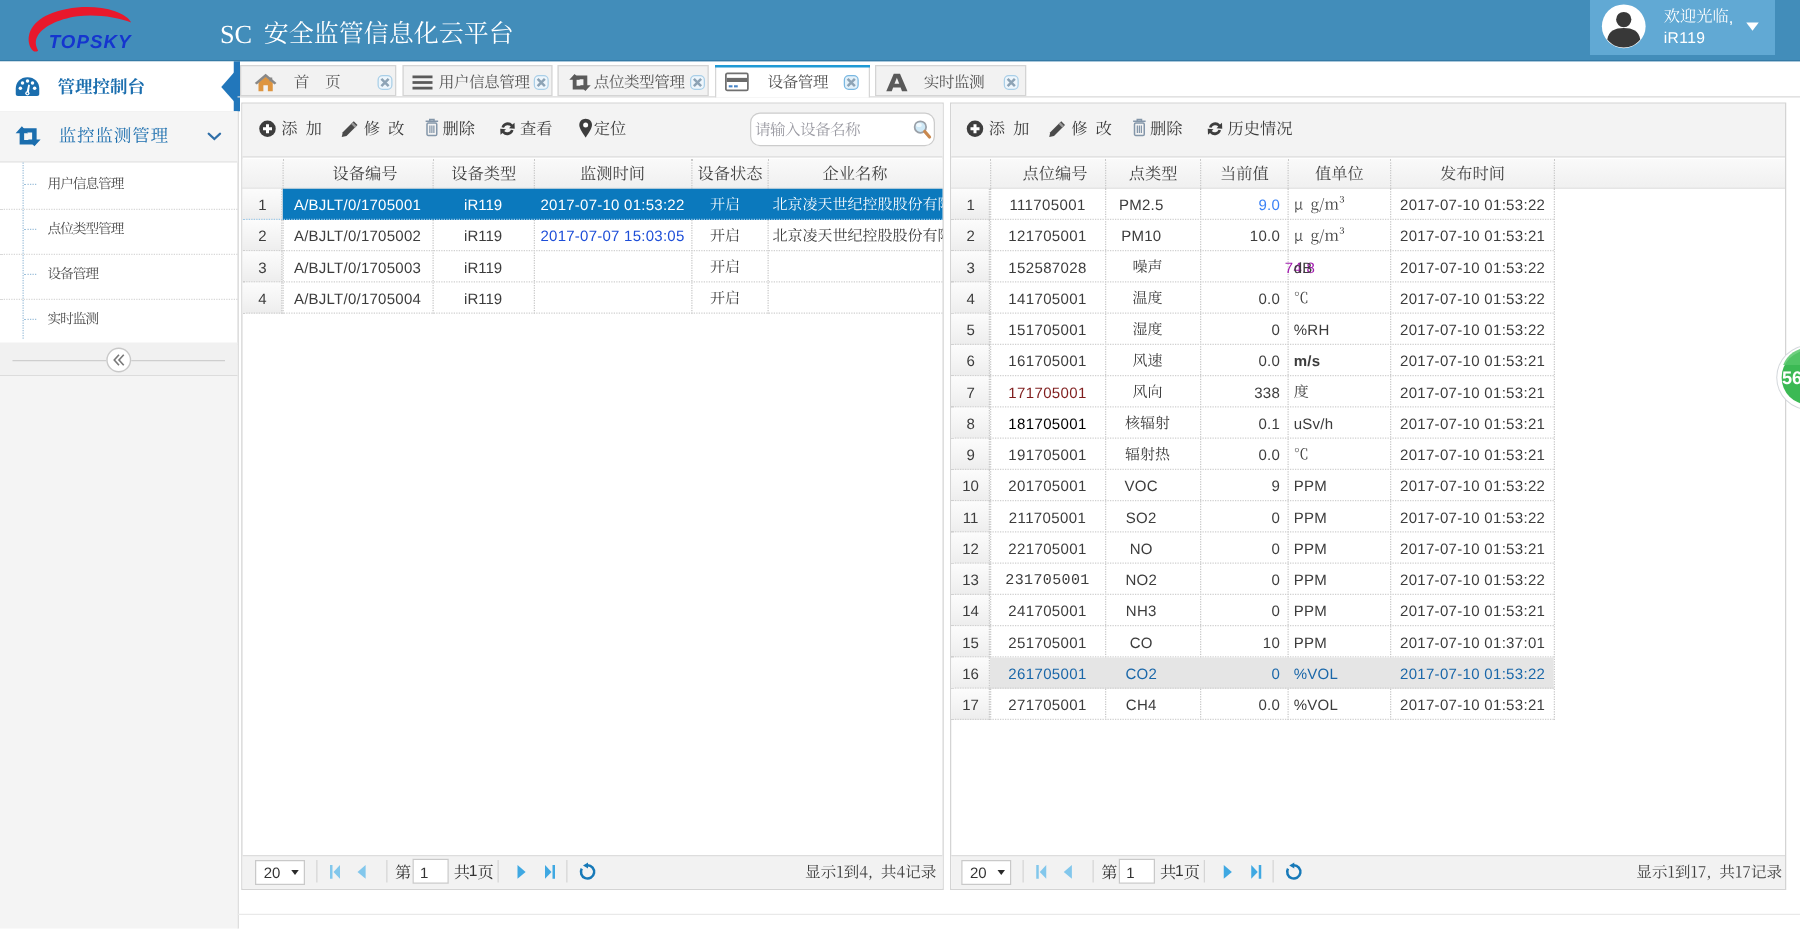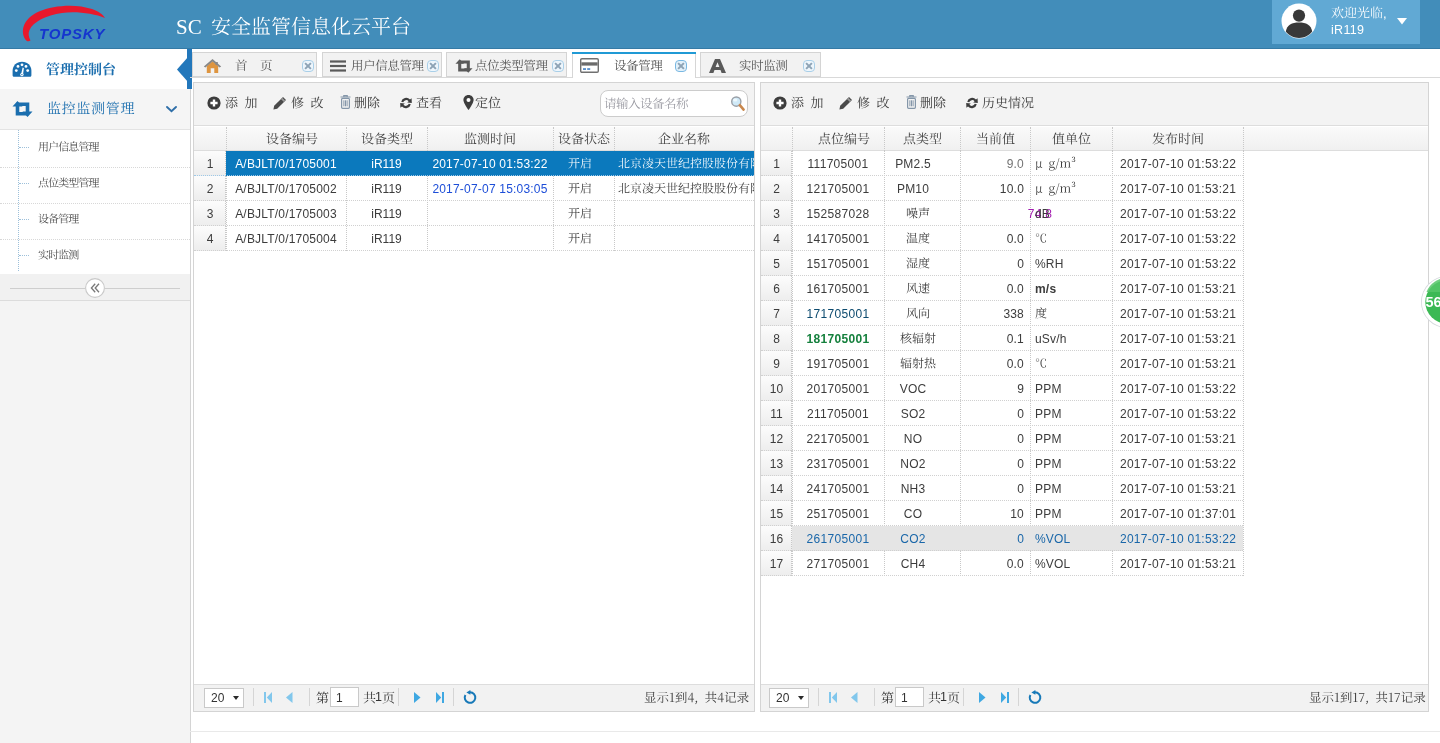--- a/index.html
+++ b/index.html
@@ -620,21 +620,21 @@
     <div style="position:absolute;left:1030px;top:127px;width:1px;height:24px;border-left:1px dotted #c8c8c8;"></div>
     <div style="position:absolute;left:1030px;top:151px;width:1px;height:425px;border-left:1px dotted #c8c8c8;"></div>
     <div style="position:absolute;left:1112px;top:127px;width:1px;height:24px;border-left:1px dotted #c8c8c8;"></div>
     <div style="position:absolute;left:1112px;top:151px;width:1px;height:425px;border-left:1px dotted #c8c8c8;"></div>
     <div style="position:absolute;left:1243px;top:127px;width:1px;height:24px;border-left:1px dotted #c8c8c8;"></div>
     <div style="position:absolute;left:1243px;top:151px;width:1px;height:425px;border-left:1px dotted #c8c8c8;"></div>
     <div style="position:absolute;left:761px;top:151px;width:31px;height:25px;background:linear-gradient(#fcfcfc,#ededed);border-right:1px dotted #c8c8c8;box-sizing:border-box;"></div>
     <div style="position:absolute;left:761px;top:154.6px;font-family:'Liberation Sans',sans-serif;font-size:12px;color:#3c3c3c;font-weight:normal;line-height:18px;height:18px;display:flex;align-items:center;width:31px;justify-content:center;">1</div>
     <div style="position:absolute;left:792px;top:154.6px;font-family:'Liberation Sans',sans-serif;font-size:12px;color:#3c3c3c;font-weight:normal;line-height:18px;height:18px;display:flex;align-items:center;letter-spacing:0.3px;width:92px;justify-content:center;">111705001</div>
     <div style="position:absolute;left:875px;top:154.6px;font-family:'Liberation Sans',sans-serif;font-size:12px;color:#3c3c3c;font-weight:normal;line-height:18px;height:18px;display:flex;align-items:center;letter-spacing:0.2px;width:76px;justify-content:center;">PM2.5</div>
-    <div style="position:absolute;left:960px;top:154.6px;font-family:'Liberation Sans',sans-serif;font-size:12px;color:#737373;font-weight:normal;line-height:18px;height:18px;display:flex;align-items:center;letter-spacing:0.2px;width:64px;justify-content:flex-end;">9.0</div>
+    <div style="position:absolute;left:960px;top:154.6px;font-family:'Liberation Sans',sans-serif;font-size:12px;color:#3b82f6;font-weight:normal;line-height:18px;height:18px;display:flex;align-items:center;letter-spacing:0.2px;width:64px;justify-content:flex-end;">9.0</div>
     <div style="position:absolute;left:1035px;top:157.4px;line-height:0;"><svg width="40.8" height="12" viewBox="0 0 3403 1000" fill="#3c3c3c">
         <use href="#g89"></use>
         <use href="#g90" transform="translate(1126 0)"></use>
         <use href="#g91" transform="translate(1692 0)"></use>
         <use href="#g92" transform="translate(2044 0)"></use>
         <use href="#g93" transform="translate(3018 0)"></use>
       </svg></div>
     <div style="position:absolute;left:1120px;top:154.6px;font-family:'Liberation Sans',sans-serif;font-size:12px;color:#3c3c3c;font-weight:normal;line-height:18px;height:18px;display:flex;align-items:center;letter-spacing:0.25px;">2017-07-10 01:53:22</div>
     <div style="position:absolute;left:761px;top:175px;width:482px;height:1px;border-top:1px dotted #d0d0d0;"></div>
     <div style="position:absolute;left:761px;top:176px;width:31px;height:25px;background:linear-gradient(#fcfcfc,#ededed);border-right:1px dotted #c8c8c8;box-sizing:border-box;"></div>
@@ -692,34 +692,34 @@
     <div style="position:absolute;left:905.5px;top:282.4px;line-height:0;"><svg width="24.0" height="12" viewBox="0 0 2000 1000" fill="#3c3c3c">
         <use href="#g100"></use>
         <use href="#g101" transform="translate(1000 0)"></use>
       </svg></div>
     <div style="position:absolute;left:960px;top:279.6px;font-family:'Liberation Sans',sans-serif;font-size:12px;color:#3c3c3c;font-weight:normal;line-height:18px;height:18px;display:flex;align-items:center;letter-spacing:0.2px;width:64px;justify-content:flex-end;">0.0</div>
     <div style="position:absolute;left:1035px;top:279.6px;font-family:'Liberation Sans',sans-serif;font-size:12px;color:#3c3c3c;font-weight:bold;line-height:18px;height:18px;display:flex;align-items:center;letter-spacing:0.2px;">m/s</div>
     <div style="position:absolute;left:1120px;top:279.6px;font-family:'Liberation Sans',sans-serif;font-size:12px;color:#3c3c3c;font-weight:normal;line-height:18px;height:18px;display:flex;align-items:center;letter-spacing:0.25px;">2017-07-10 01:53:21</div>
     <div style="position:absolute;left:761px;top:300px;width:482px;height:1px;border-top:1px dotted #d0d0d0;"></div>
     <div style="position:absolute;left:761px;top:301px;width:31px;height:25px;background:linear-gradient(#fcfcfc,#ededed);border-right:1px dotted #c8c8c8;box-sizing:border-box;"></div>
     <div style="position:absolute;left:761px;top:304.6px;font-family:'Liberation Sans',sans-serif;font-size:12px;color:#3c3c3c;font-weight:normal;line-height:18px;height:18px;display:flex;align-items:center;width:31px;justify-content:center;">7</div>
-    <div style="position:absolute;left:792px;top:304.6px;font-family:'Liberation Sans',sans-serif;font-size:12px;color:#0c4a6e;font-weight:normal;line-height:18px;height:18px;display:flex;align-items:center;letter-spacing:0.3px;width:92px;justify-content:center;">171705001</div>
+    <div style="position:absolute;left:792px;top:304.6px;font-family:'Liberation Sans',sans-serif;font-size:12px;color:#7f1d1d;font-weight:normal;line-height:18px;height:18px;display:flex;align-items:center;letter-spacing:0.3px;width:92px;justify-content:center;">171705001</div>
     <div style="position:absolute;left:905.5px;top:307.4px;line-height:0;"><svg width="24.0" height="12" viewBox="0 0 2000 1000" fill="#3c3c3c">
         <use href="#g100"></use>
         <use href="#g102" transform="translate(1000 0)"></use>
       </svg></div>
     <div style="position:absolute;left:960px;top:304.6px;font-family:'Liberation Sans',sans-serif;font-size:12px;color:#3c3c3c;font-weight:normal;line-height:18px;height:18px;display:flex;align-items:center;letter-spacing:0.2px;width:64px;justify-content:flex-end;">338</div>
     <div style="position:absolute;left:1035px;top:307.4px;line-height:0;"><svg width="12.0" height="12" viewBox="0 0 1000 1000" fill="#3c3c3c">
         <use href="#g97"></use>
       </svg></div>
     <div style="position:absolute;left:1120px;top:304.6px;font-family:'Liberation Sans',sans-serif;font-size:12px;color:#3c3c3c;font-weight:normal;line-height:18px;height:18px;display:flex;align-items:center;letter-spacing:0.25px;">2017-07-10 01:53:21</div>
     <div style="position:absolute;left:761px;top:325px;width:482px;height:1px;border-top:1px dotted #d0d0d0;"></div>
     <div style="position:absolute;left:761px;top:326px;width:31px;height:25px;background:linear-gradient(#fcfcfc,#ededed);border-right:1px dotted #c8c8c8;box-sizing:border-box;"></div>
     <div style="position:absolute;left:761px;top:329.6px;font-family:'Liberation Sans',sans-serif;font-size:12px;color:#3c3c3c;font-weight:normal;line-height:18px;height:18px;display:flex;align-items:center;width:31px;justify-content:center;">8</div>
-    <div style="position:absolute;left:792px;top:329.6px;font-family:'Liberation Sans',sans-serif;font-size:12px;color:#15803d;font-weight:bold;line-height:18px;height:18px;display:flex;align-items:center;letter-spacing:0.3px;width:92px;justify-content:center;">181705001</div>
+    <div style="position:absolute;left:792px;top:329.6px;font-family:'Liberation Sans',sans-serif;font-size:12px;color:#000000;font-weight:normal;line-height:18px;height:18px;display:flex;align-items:center;letter-spacing:0.3px;width:92px;justify-content:center;">181705001</div>
     <div style="position:absolute;left:899.5px;top:332.4px;line-height:0;"><svg width="36.0" height="12" viewBox="0 0 3000 1000" fill="#3c3c3c">
         <use href="#g103"></use>
         <use href="#g104" transform="translate(1000 0)"></use>
         <use href="#g105" transform="translate(2000 0)"></use>
       </svg></div>
     <div style="position:absolute;left:960px;top:329.6px;font-family:'Liberation Sans',sans-serif;font-size:12px;color:#3c3c3c;font-weight:normal;line-height:18px;height:18px;display:flex;align-items:center;letter-spacing:0.2px;width:64px;justify-content:flex-end;">0.1</div>
     <div style="position:absolute;left:1035px;top:329.6px;font-family:'Liberation Sans',sans-serif;font-size:12px;color:#3c3c3c;font-weight:normal;line-height:18px;height:18px;display:flex;align-items:center;letter-spacing:0.2px;">uSv/h</div>
     <div style="position:absolute;left:1120px;top:329.6px;font-family:'Liberation Sans',sans-serif;font-size:12px;color:#3c3c3c;font-weight:normal;line-height:18px;height:18px;display:flex;align-items:center;letter-spacing:0.25px;">2017-07-10 01:53:21</div>
     <div style="position:absolute;left:761px;top:350px;width:482px;height:1px;border-top:1px dotted #d0d0d0;"></div>
     <div style="position:absolute;left:761px;top:351px;width:31px;height:25px;background:linear-gradient(#fcfcfc,#ededed);border-right:1px dotted #c8c8c8;box-sizing:border-box;"></div>
@@ -755,21 +755,21 @@
     <div style="position:absolute;left:761px;top:426px;width:31px;height:25px;background:linear-gradient(#fcfcfc,#ededed);border-right:1px dotted #c8c8c8;box-sizing:border-box;"></div>
     <div style="position:absolute;left:761px;top:429.6px;font-family:'Liberation Sans',sans-serif;font-size:12px;color:#3c3c3c;font-weight:normal;line-height:18px;height:18px;display:flex;align-items:center;width:31px;justify-content:center;">12</div>
     <div style="position:absolute;left:792px;top:429.6px;font-family:'Liberation Sans',sans-serif;font-size:12px;color:#3c3c3c;font-weight:normal;line-height:18px;height:18px;display:flex;align-items:center;letter-spacing:0.3px;width:92px;justify-content:center;">221705001</div>
     <div style="position:absolute;left:875px;top:429.6px;font-family:'Liberation Sans',sans-serif;font-size:12px;color:#3c3c3c;font-weight:normal;line-height:18px;height:18px;display:flex;align-items:center;letter-spacing:0.2px;width:76px;justify-content:center;">NO</div>
     <div style="position:absolute;left:960px;top:429.6px;font-family:'Liberation Sans',sans-serif;font-size:12px;color:#3c3c3c;font-weight:normal;line-height:18px;height:18px;display:flex;align-items:center;letter-spacing:0.2px;width:64px;justify-content:flex-end;">0</div>
     <div style="position:absolute;left:1035px;top:429.6px;font-family:'Liberation Sans',sans-serif;font-size:12px;color:#3c3c3c;font-weight:normal;line-height:18px;height:18px;display:flex;align-items:center;letter-spacing:0.2px;">PPM</div>
     <div style="position:absolute;left:1120px;top:429.6px;font-family:'Liberation Sans',sans-serif;font-size:12px;color:#3c3c3c;font-weight:normal;line-height:18px;height:18px;display:flex;align-items:center;letter-spacing:0.25px;">2017-07-10 01:53:21</div>
     <div style="position:absolute;left:761px;top:450px;width:482px;height:1px;border-top:1px dotted #d0d0d0;"></div>
     <div style="position:absolute;left:761px;top:451px;width:31px;height:25px;background:linear-gradient(#fcfcfc,#ededed);border-right:1px dotted #c8c8c8;box-sizing:border-box;"></div>
     <div style="position:absolute;left:761px;top:454.6px;font-family:'Liberation Sans',sans-serif;font-size:12px;color:#3c3c3c;font-weight:normal;line-height:18px;height:18px;display:flex;align-items:center;width:31px;justify-content:center;">13</div>
-    <div style="position:absolute;left:792px;top:454.6px;font-family:Liberation Sans, sans-serif;font-size:12px;color:#3c3c3c;font-weight:normal;line-height:18px;height:18px;display:flex;align-items:center;letter-spacing:0.3px;width:92px;justify-content:center;">231705001</div>
+    <div style="position:absolute;left:792px;top:454.6px;font-family:Liberation Mono, monospace;font-size:12px;color:#3c3c3c;font-weight:normal;line-height:18px;height:18px;display:flex;align-items:center;letter-spacing:0.3px;width:92px;justify-content:center;">231705001</div>
     <div style="position:absolute;left:875px;top:454.6px;font-family:'Liberation Sans',sans-serif;font-size:12px;color:#3c3c3c;font-weight:normal;line-height:18px;height:18px;display:flex;align-items:center;letter-spacing:0.2px;width:76px;justify-content:center;">NO2</div>
     <div style="position:absolute;left:960px;top:454.6px;font-family:'Liberation Sans',sans-serif;font-size:12px;color:#3c3c3c;font-weight:normal;line-height:18px;height:18px;display:flex;align-items:center;letter-spacing:0.2px;width:64px;justify-content:flex-end;">0</div>
     <div style="position:absolute;left:1035px;top:454.6px;font-family:'Liberation Sans',sans-serif;font-size:12px;color:#3c3c3c;font-weight:normal;line-height:18px;height:18px;display:flex;align-items:center;letter-spacing:0.2px;">PPM</div>
     <div style="position:absolute;left:1120px;top:454.6px;font-family:'Liberation Sans',sans-serif;font-size:12px;color:#3c3c3c;font-weight:normal;line-height:18px;height:18px;display:flex;align-items:center;letter-spacing:0.25px;">2017-07-10 01:53:22</div>
     <div style="position:absolute;left:761px;top:475px;width:482px;height:1px;border-top:1px dotted #d0d0d0;"></div>
     <div style="position:absolute;left:761px;top:476px;width:31px;height:25px;background:linear-gradient(#fcfcfc,#ededed);border-right:1px dotted #c8c8c8;box-sizing:border-box;"></div>
     <div style="position:absolute;left:761px;top:479.6px;font-family:'Liberation Sans',sans-serif;font-size:12px;color:#3c3c3c;font-weight:normal;line-height:18px;height:18px;display:flex;align-items:center;width:31px;justify-content:center;">14</div>
     <div style="position:absolute;left:792px;top:479.6px;font-family:'Liberation Sans',sans-serif;font-size:12px;color:#3c3c3c;font-weight:normal;line-height:18px;height:18px;display:flex;align-items:center;letter-spacing:0.3px;width:92px;justify-content:center;">241705001</div>
     <div style="position:absolute;left:875px;top:479.6px;font-family:'Liberation Sans',sans-serif;font-size:12px;color:#3c3c3c;font-weight:normal;line-height:18px;height:18px;display:flex;align-items:center;letter-spacing:0.2px;width:76px;justify-content:center;">NH3</div>
     <div style="position:absolute;left:960px;top:479.6px;font-family:'Liberation Sans',sans-serif;font-size:12px;color:#3c3c3c;font-weight:normal;line-height:18px;height:18px;display:flex;align-items:center;letter-spacing:0.2px;width:64px;justify-content:flex-end;">0</div>

